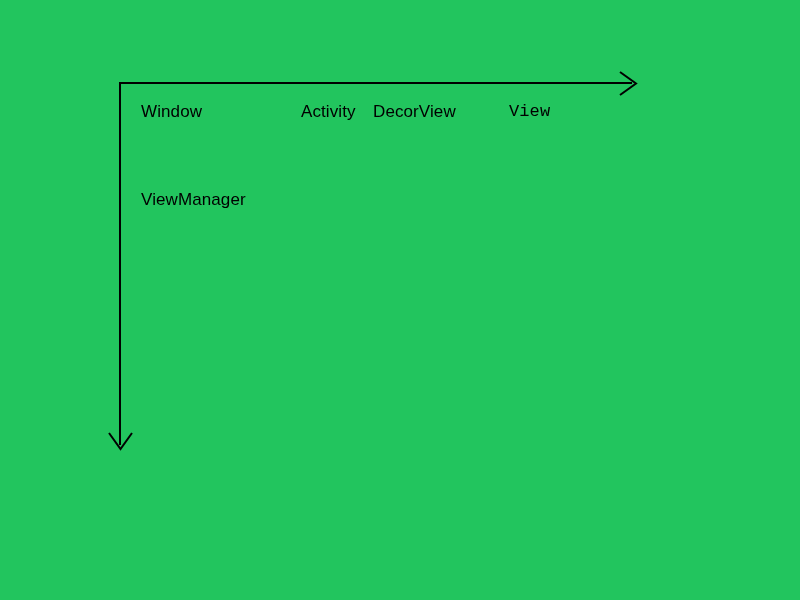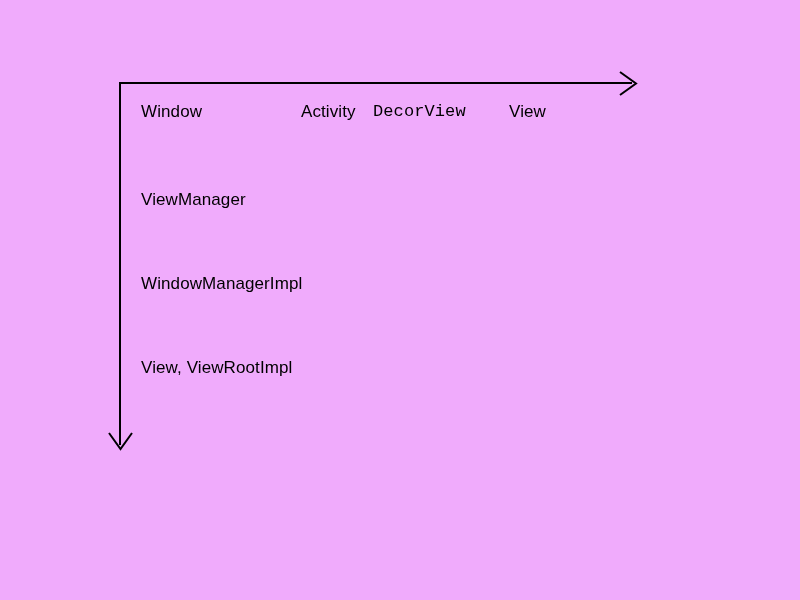--- a/index.html
+++ b/index.html
@@ -11,21 +11,21 @@
     width: 800px;
     height: 600px;
     overflow: hidden;
     font-family: "Liberation Sans", sans-serif;
   }
 
   #canvas {
     position: relative;
     width: 800px;
     height: 600px;
-    background: #f0abfc;
+    background: #22c55e;
   }
 
   
   #axes {
     position: absolute;
     left: 0;
     top: 0;
     width: 800px;
     height: 600px;
   }
@@ -57,23 +57,21 @@
 
     <line x1="120" y1="82" x2="120" y2="445" stroke="#000000" stroke-width="2" shape-rendering="crispEdges"></line>
 
     <polyline points="109,433 120.5,449 132,433" fill="none" stroke="#000000" stroke-width="2" stroke-linecap="butt" stroke-linejoin="miter"></polyline>
   </svg>
 
   <span class="label col-label" style="left:141px; top:103px;">Window</span>
 
   <span class="label col-label" style="left:260px; top:103px;margin-left:41px;">Activity</span>
 
-  <span class="label col-label" style="left:373px; top:103px;font-family:Liberation Mono, monospace;">DecorView</span>
+  <span class="label col-label" style="left:373px; top:103px;">DecorView</span>
 
-  <span class="label col-label" style="left:509px; top:103px;">View</span>
+  <span class="label col-label" style="left:509px; top:103px;font-family:Liberation Mono, monospace;">View</span>
 
   <span class="label row-label" style="left:141px; top:191px;text-align:right;">ViewManager</span>
 
-  <span class="label row-label" style="left:141px; top:275px;">WindowManagerImpl</span>
 
-  <span class="label row-label" style="left:141px; top:359px;">View, ViewRootImpl</span>
 
 </div>
 
 </body></html>

